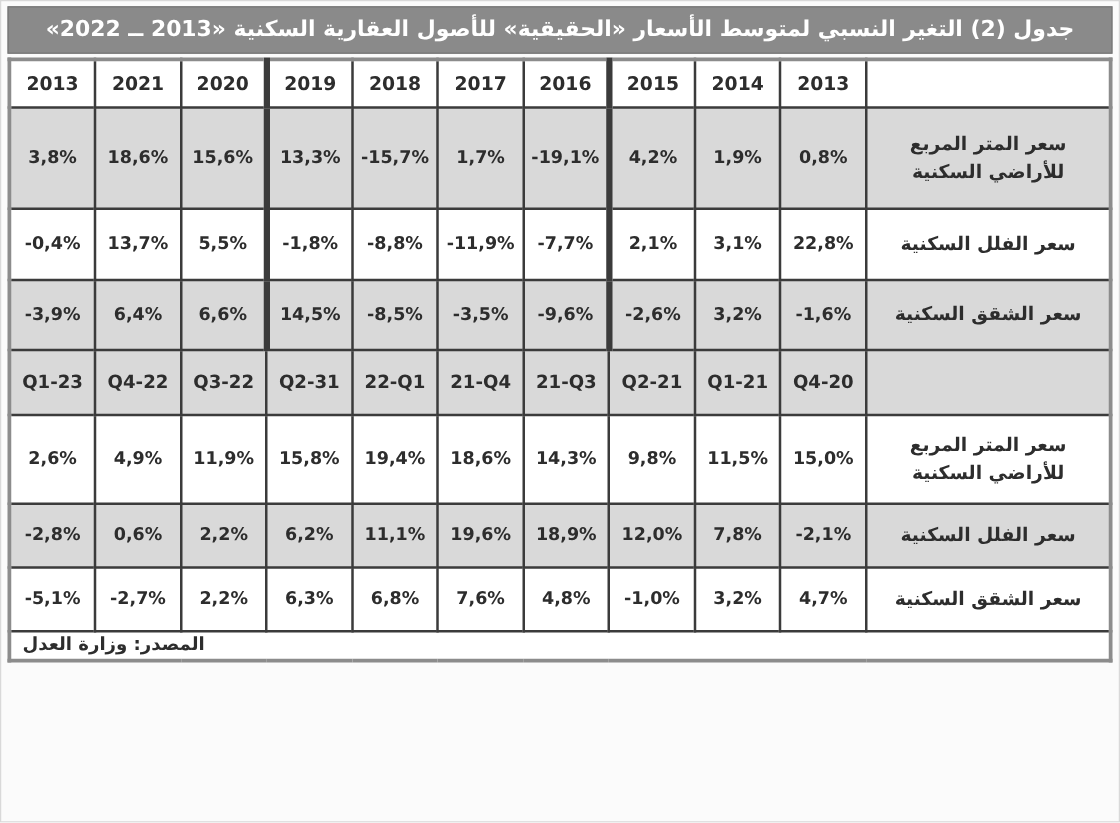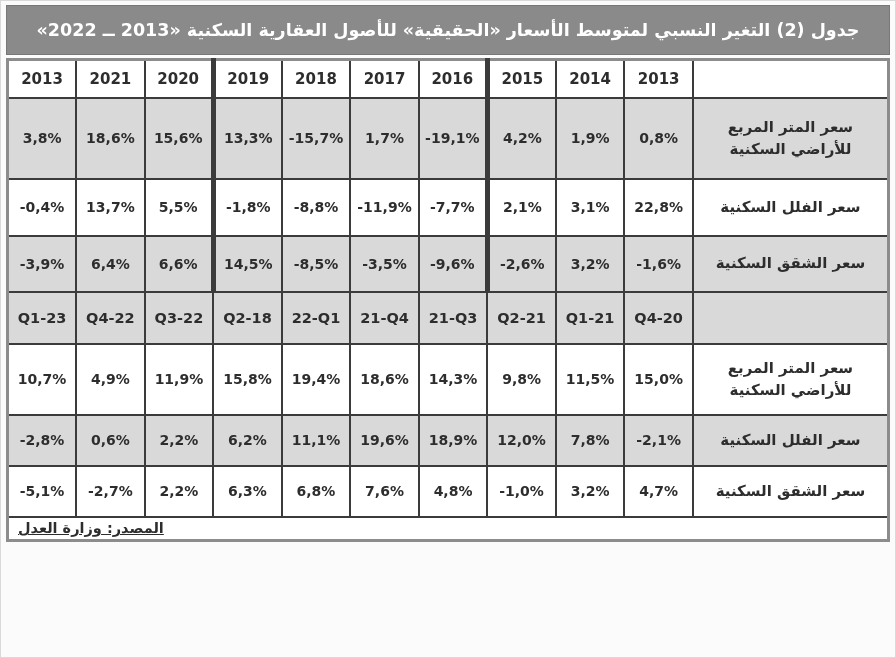--- a/index.html
+++ b/index.html
@@ -12,21 +12,21 @@
     color: #2d2d2d;
   }
   .page {
     width: 896px;
     height: 658px;
     padding: 4px 5px 6px 5px;
     background: #fbfbfb;
     border: 1px solid #d9d9d9;
   }
   .title-bar {
-    height: 50px;
+    height: 38px;
     background: #8a8a8a;
     border: 1px solid #777;
     color: #ffffff;
     display: flex;
     align-items: center;
     justify-content: center;
     font-size: 17.5px;
     letter-spacing: 0.1px;
   }
   table.report {
@@ -61,21 +61,20 @@
   tr.r-q1 { height: 51px; }
   tr.r-q2 { height: 51px; }
   td.rowlabel { font-size: 15px; line-height: 1.5; padding: 12px 10px; }
   tr.r-footer td {
     height: 24px;
     background: #ffffff;
     text-align: left;
     padding-left: 9px;
     font-size: 14.5px;
     border: 2px solid #3b3b3b;
-    text-decoration: underline;
   }
 </style>
 </head>
 <body>
 
 <div class="page">
 
   <div class="title-bar">جدول (2) التغير النسبي لمتوسط الأسعار «الحقيقية» للأصول العقارية السكنية «2013 ــ 2022»</div>
 
   <table class="report">
@@ -147,37 +146,37 @@
         </tr>
 
       <tr class="r-quarters">
           <td class="rowlabel"></td>
           <td dir="ltr">Q4-20</td>
           <td dir="ltr">Q1-21</td>
           <td dir="ltr">Q2-21</td>
           <td dir="ltr">21-Q3</td>
           <td dir="ltr">21-Q4</td>
           <td dir="ltr">22-Q1</td>
-          <td dir="ltr">Q2-18</td>
+          <td dir="ltr">Q2-31</td>
           <td dir="ltr">Q3-22</td>
           <td dir="ltr">Q4-22</td>
           <td dir="ltr">Q1-23</td>
         </tr>
         <tr class="r-q0">
           <td class="rowlabel">سعر المتر المربع للأراضي السكنية</td>
           <td dir="ltr">15,0%</td>
           <td dir="ltr">11,5%</td>
           <td dir="ltr">9,8%</td>
           <td dir="ltr">14,3%</td>
           <td dir="ltr">18,6%</td>
           <td dir="ltr">19,4%</td>
           <td dir="ltr">15,8%</td>
           <td dir="ltr">11,9%</td>
           <td dir="ltr">4,9%</td>
-          <td dir="ltr">10,7%</td>
+          <td dir="ltr">2,6%</td>
         </tr>
         <tr class="shaded r-q1">
           <td class="rowlabel">سعر الفلل السكنية</td>
           <td dir="ltr">-2,1%</td>
           <td dir="ltr">7,8%</td>
           <td dir="ltr">12,0%</td>
           <td dir="ltr">18,9%</td>
           <td dir="ltr">19,6%</td>
           <td dir="ltr">11,1%</td>
           <td dir="ltr">6,2%</td>

